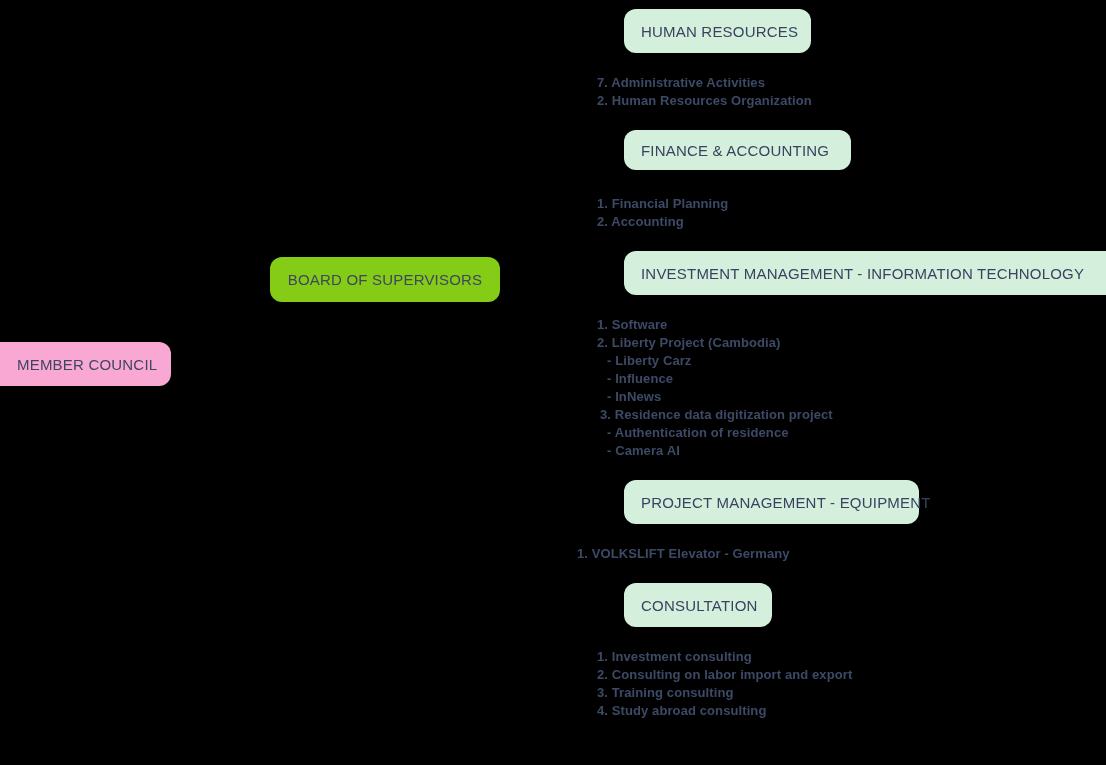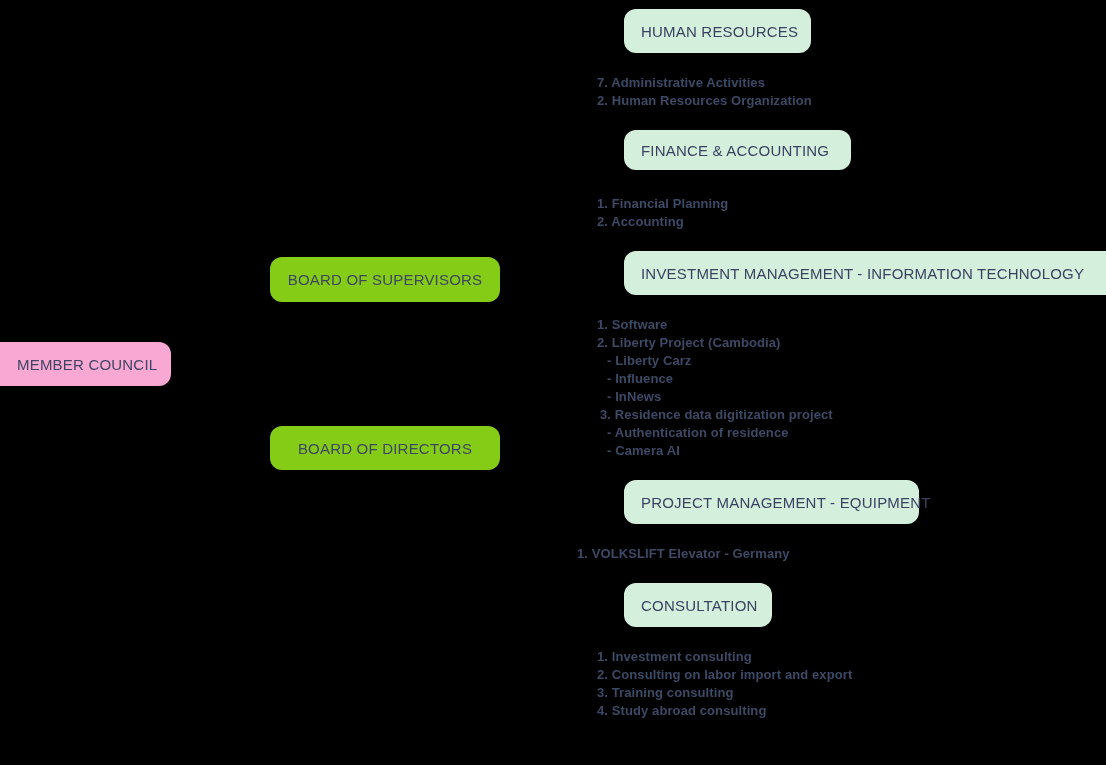--- a/index.html
+++ b/index.html
@@ -91,23 +91,20 @@
 <div id="canvas">
 
   <div class="node node-blue" style="left:0px; top:342px; width:171px; height:44px; border-radius:0 12px 12px 0;">
     <span class="node-label">MEMBER COUNCIL</span>
   </div>
 
   <div class="node node-pink" style="left:270px; top:257px; width:230px; height:45px;">
     <span class="node-label">BOARD OF SUPERVISORS</span>
   </div>
 
-  <div class="node node-pink" style="left:270px; top:426px; width:230px; height:44px;">
-    <span class="node-label">BOARD OF DIRECTORS</span>
-  </div>
 
   <div class="node node-green" style="left:599px; top:9px; width:187px; height:44px;">
     <span class="node-label">HUMAN RESOURCES</span>
   </div>
   <ul class="detail-list" style="left:597px; top:74px;">
     <li class="indent-0">7. Administrative Activities</li>
     <li class="indent-0">2. Human Resources Organization</li>
   </ul>
 
   <div class="node node-green" style="left:599px; top:130px; width:227px; height:40px;">

